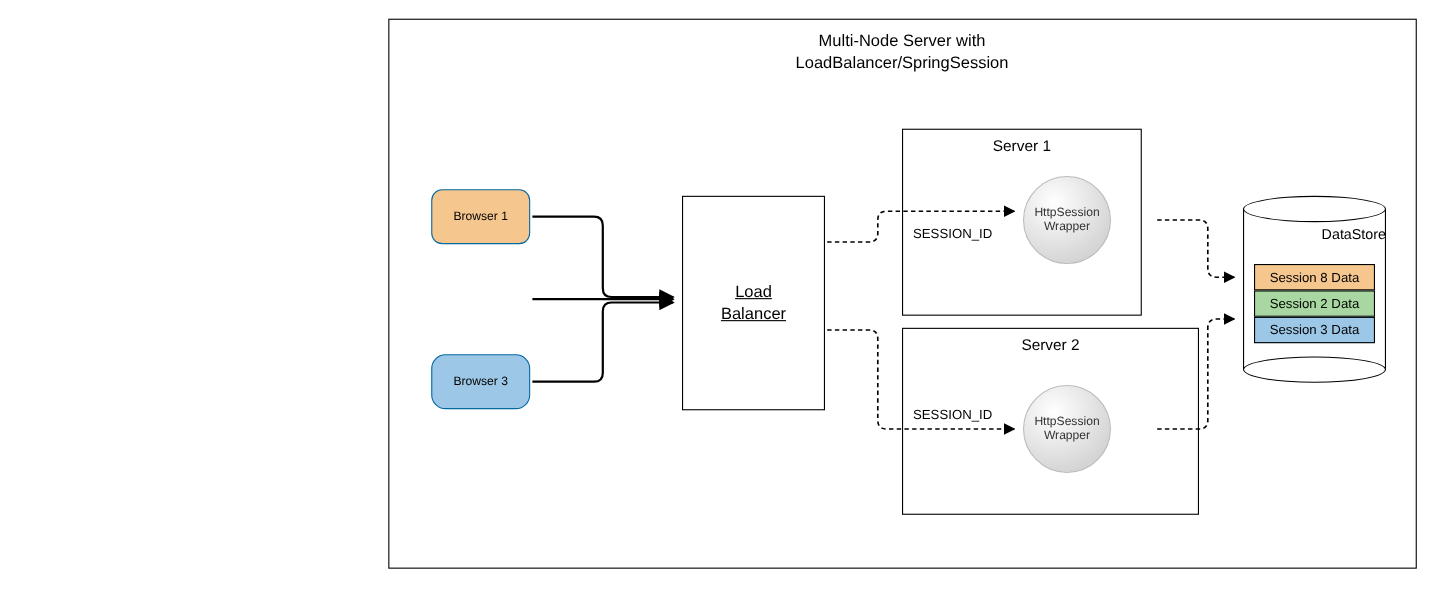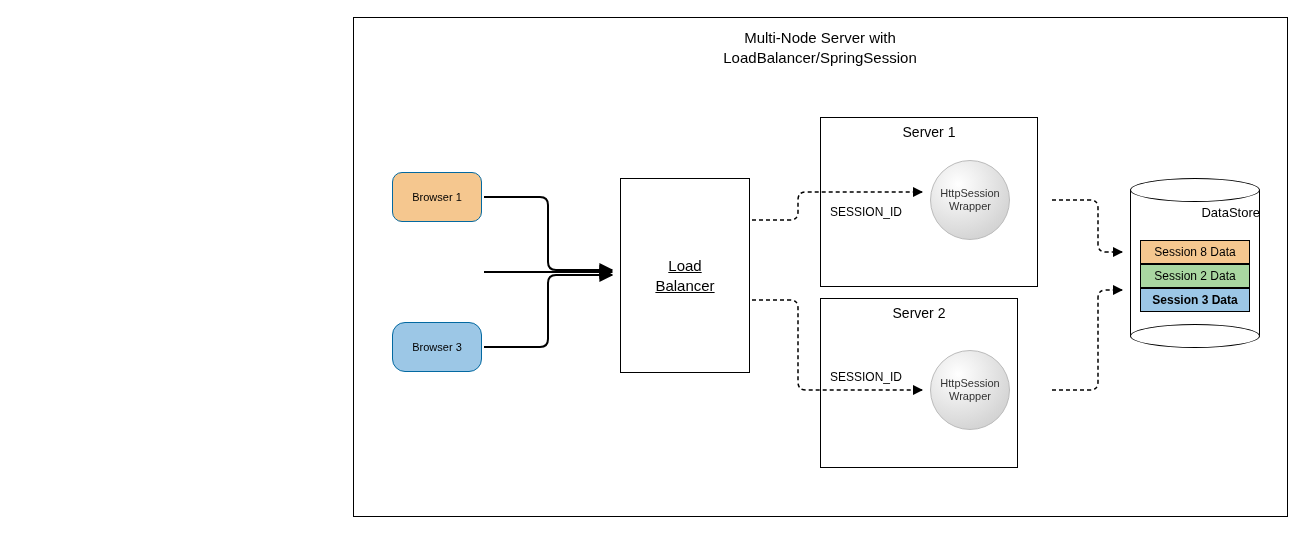--- a/index.html
+++ b/index.html
@@ -147,40 +147,40 @@
   <div class="balancer" style="left:620px; top:178px; width:130px; height:195px;text-decoration:underline;">Load
 Balancer</div>
 
   <div class="server-box" style="left:820px; top:105px; width:218px; height:170px;margin-top:12px;">
     <div class="server-title">Server 1</div>
   </div>
   <div class="label" style="left:830px; top:205px;">SESSION_ID</div>
   <div class="sphere" style="left:930px; top:160px;">HttpSession
 Wrapper</div>
 
-  <div class="server-box" style="left:820px; top:298px; width:198px; height:170px;">
+  <div class="server-box" style="left:820px; top:298px; width:270px; height:170px;">
     <div class="server-title">Server 2</div>
   </div>
   <div class="label" style="left:830px; top:370px;">SESSION_ID</div>
   <div class="sphere" style="left:930px; top:350px;">HttpSession
 Wrapper</div>
 
   <div class="cylinder" style="left:1130px; top:178px; width:130px; height:170px;">
     <div class="cyl-body" style="top:12px; bottom:12px;"></div>
     <div class="cyl-bottom" style="bottom:0;"></div>
     <div class="cyl-top" style="top:0;"></div>
     <div class="cyl-title" style="top:27px;text-align:right;">DataStore</div>
 
     <div class="session-row" style="left: 10px; right: 10px; top: 62px; background: rgb(245, 199, 143);">
       <span>Session 8 Data</span>
     </div>
     <div class="session-row" style="left: 10px; right: 10px; top: 86px; background: rgb(169, 215, 161);">
       <span>Session 2 Data</span>
     </div>
-    <div class="session-row" style="left: 10px; right: 10px; top: 110px; background: rgb(156, 199, 230); font-weight: bold;">
+    <div class="session-row" style="left: 10px; right: 10px; top: 110px; background: rgb(156, 199, 230);">
       <span>Session 3 Data</span>
     </div>
   </div>
 
   <svg class="overlay">
     <defs>
       <marker id="arrow" viewBox="0 0 10 10" refX="9" refY="5" markerWidth="7" markerHeight="7" orient="auto-start-reverse">
         <path d="M 0 0 L 10 5 L 0 10 z" fill="#000"></path>
       </marker>
     </defs>

